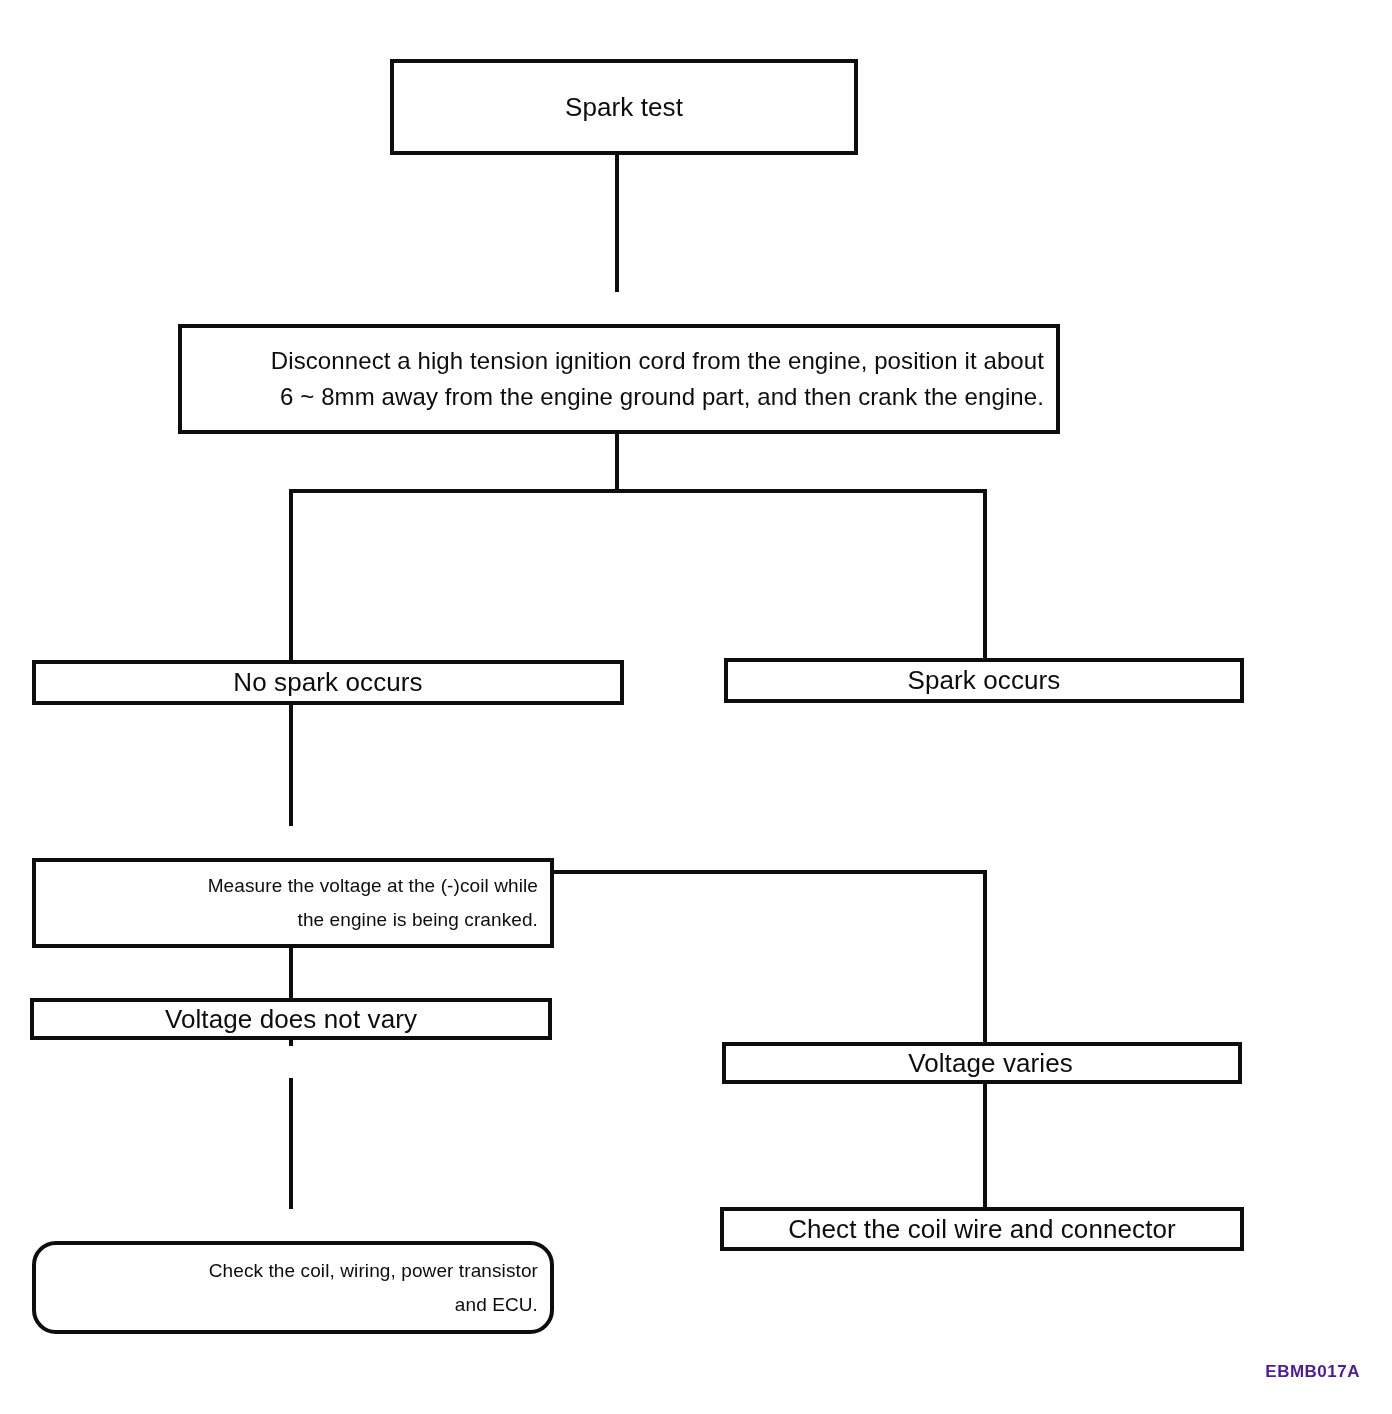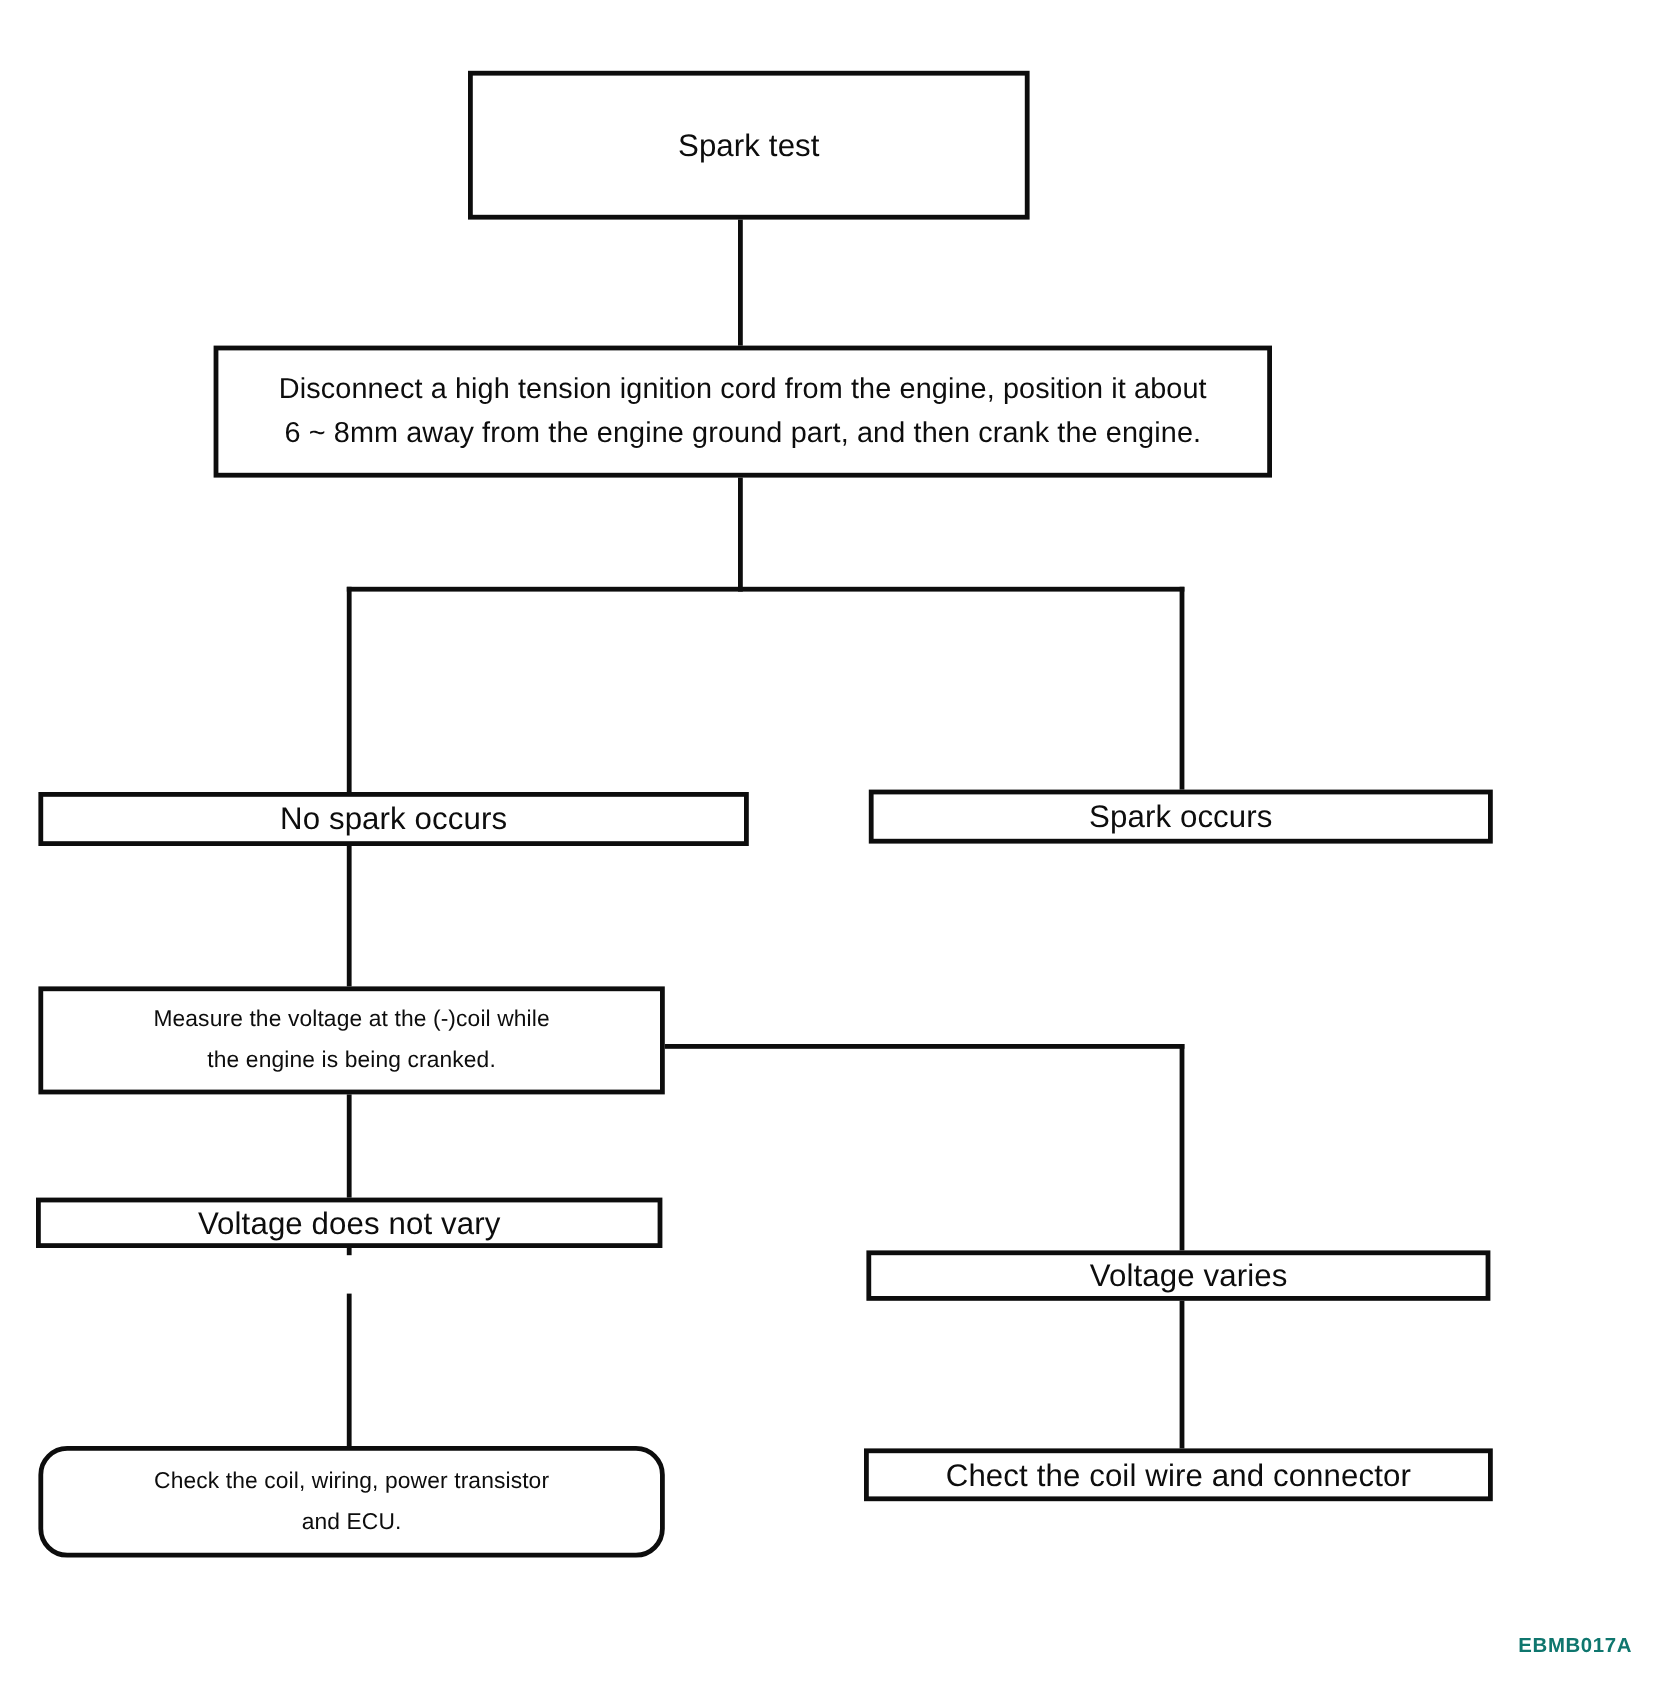--- a/index.html
+++ b/index.html
@@ -23,37 +23,37 @@
     background: #ffffff;
     display: flex;
     flex-direction: column;
     justify-content: center;
     font-size: 26px;
     line-height: 33px;
     letter-spacing: 0.1px;
     z-index: 2;
   }
   .node.center { align-items: center; text-align: center; }
-  .node.left   { align-items: center; text-align: left; padding: 0 12px; }
+  .node.left   { align-items: flex-end; text-align: left; padding: 0 12px; margin-top: 36px; }
   .node .ln { display: block; white-space: nowrap; }
   .line {
     position: absolute;
     background: #0d0d0d;
     z-index: 1;
   }
   .line.v { width: 4px; }
   .line.h { height: 4px; }
   #figure-code {
     position: absolute;
     right: 32px;
     top: 1362px;
     font-size: 17px;
     font-weight: 700;
     letter-spacing: 0.5px;
-    color: #0f766e;
+    color: #4c1d95;
   }
   .fs24 { font-size: 24px; line-height: 36px; }
   .fs25 { font-size: 19px; line-height: 34px; }
 </style>
 </head>
 <body>
 
 <div id="canvas">
 
   <div class="line v" style="left:615px; top:152px; height:140px;"></div>
@@ -61,21 +61,21 @@
   <div class="line h" style="left:289px; top:489px; width:698px;"></div>
   <div class="line v" style="left:289px; top:489px; height:175px;"></div>
   <div class="line v" style="left:983px; top:489px; height:173px;"></div>
   <div class="line v" style="left:289px; top:700px; height:126px;"></div>
   <div class="line v" style="left:289px; top:908px; height:138px;"></div>
   <div class="line h" style="left:550px; top:870px; width:437px;"></div>
   <div class="line v" style="left:983px; top:870px; height:176px;"></div>
   <div class="line v" style="left:289px; top:1078px; height:131px;"></div>
   <div class="line v" style="left:983px; top:1078px; height:133px;"></div>
 
-  <div class="node center" style="left:390px; top:59px; width:468px; height:124px;">
+  <div class="node center" style="left:390px; top:59px; width:468px; height:96px;">
     <span class="ln">Spark test</span>
   </div>
 
   <div class="node left fs24" style="left:178px; top:288px; width:882px; height:110px;">
     <span class="ln">Disconnect a high tension ignition cord from the engine, position it about</span>
     <span class="ln">6 ~ 8mm away from the engine ground part, and then crank the engine.</span>
   </div>
 
   <div class="node center" style="left:32px; top:660px; width:592px; height:45px;">
     <span class="ln">No spark occurs</span>

